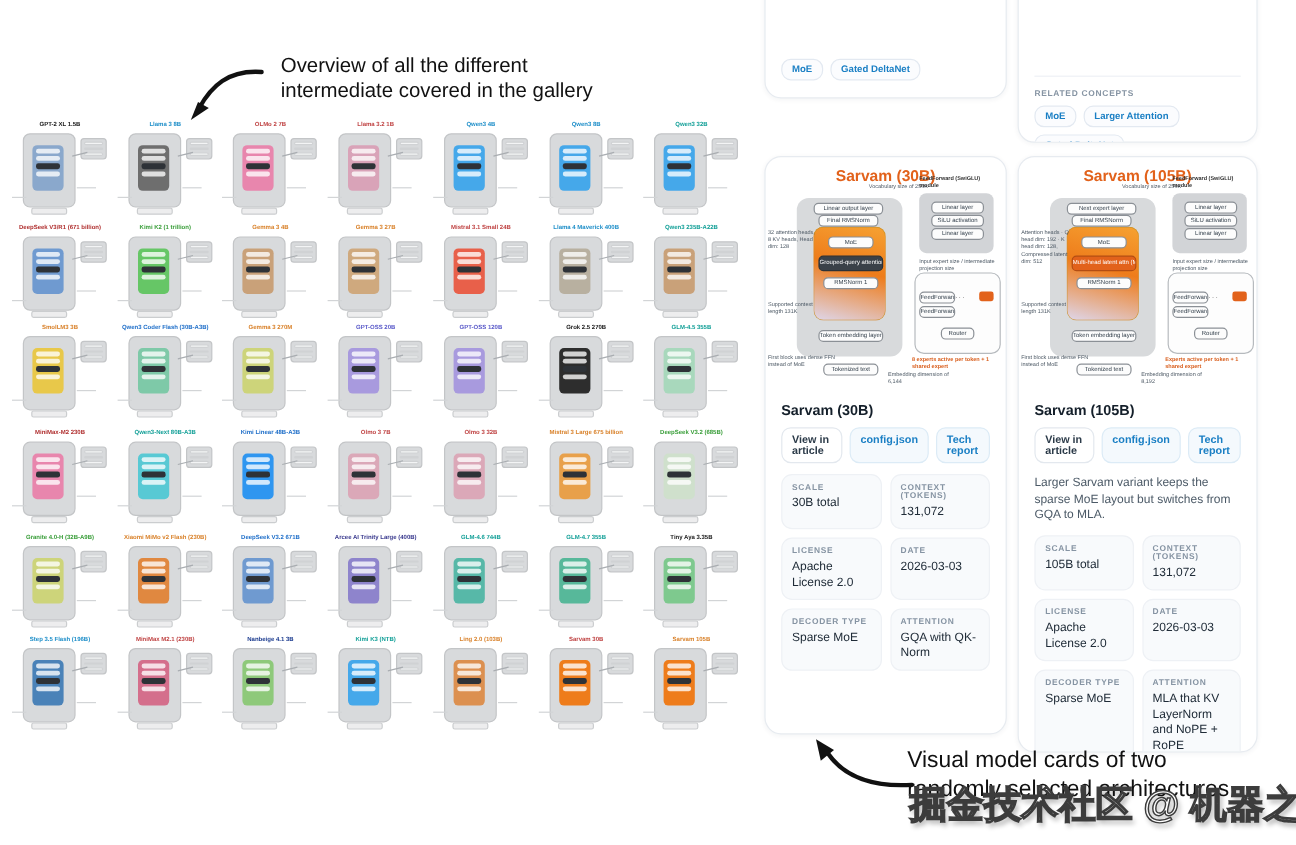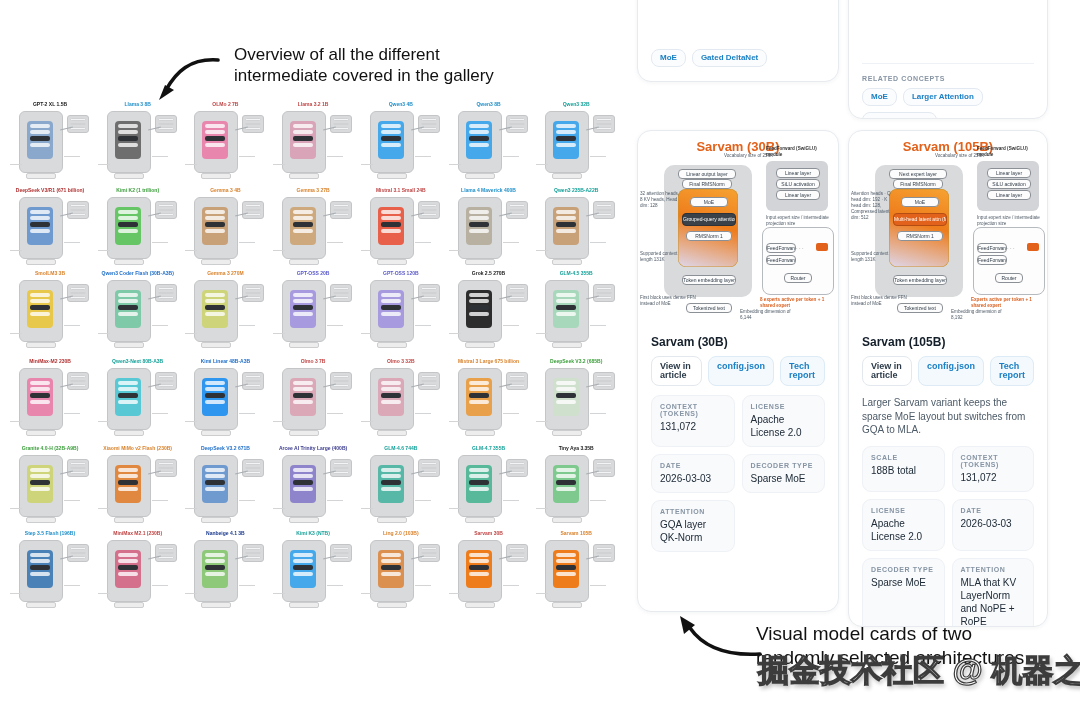--- a/index.html
+++ b/index.html
@@ -1021,38 +1021,42 @@
     </div>
   <div class="card-pad">
     <div class="card-name">Sarvam (30B)</div>
     <div class="btn-row">
         <div class="btn">View in article</div>
         <div class="btn blue">config.json</div>
         <div class="btn blue">Tech report</div>
       </div>
     <div class="stats">
         <div class="cell">
+          <div class="mini-label">SCALE</div>
+          <div class="v">30B total</div>
+        </div>
+        <div class="cell">
           <div class="mini-label">CONTEXT (TOKENS)</div>
           <div class="v">131,072</div>
         </div>
         <div class="cell">
           <div class="mini-label">LICENSE</div>
           <div class="v">Apache License 2.0</div>
         </div>
         <div class="cell">
           <div class="mini-label">DATE</div>
           <div class="v">2026-03-03</div>
         </div>
         <div class="cell">
           <div class="mini-label">DECODER TYPE</div>
           <div class="v">Sparse MoE</div>
         </div>
         <div class="cell">
           <div class="mini-label">ATTENTION</div>
-          <div class="v">GQA layer QK-Norm</div>
+          <div class="v">GQA with QK-Norm</div>
         </div>
       </div>
 
   </div>
 </div>
 
 <div class="card" style="left:848px;top:130px;width:200px;height:497px;">
   <div class="diagram">
     <div class="dg-title">Sarvam (105B)</div>
   <div class="dg-outer"></div>
@@ -1087,21 +1091,21 @@
     <div class="card-name">Sarvam (105B)</div>
     <div class="btn-row">
         <div class="btn">View in article</div>
         <div class="btn blue">config.json</div>
         <div class="btn blue">Tech report</div>
       </div>
     <div class="desc">Larger Sarvam variant keeps the sparse MoE layout but switches from GQA to MLA.</div>
     <div class="stats">
         <div class="cell">
           <div class="mini-label">SCALE</div>
-          <div class="v">188B total</div>
+          <div class="v">105B total</div>
         </div>
         <div class="cell">
           <div class="mini-label">CONTEXT (TOKENS)</div>
           <div class="v">131,072</div>
         </div>
         <div class="cell">
           <div class="mini-label">LICENSE</div>
           <div class="v">Apache License 2.0</div>
         </div>
         <div class="cell">

